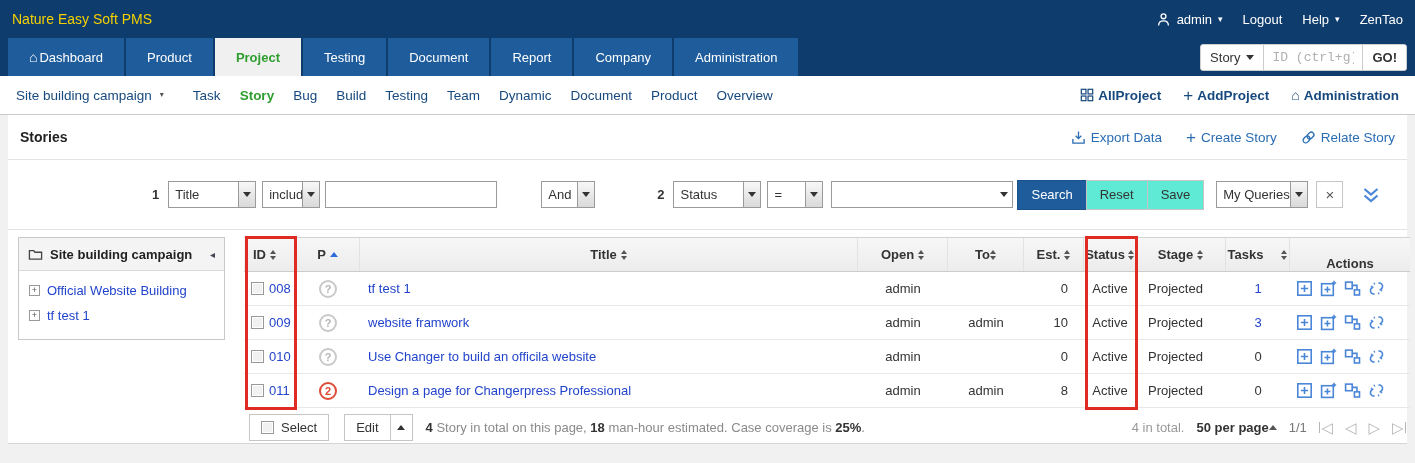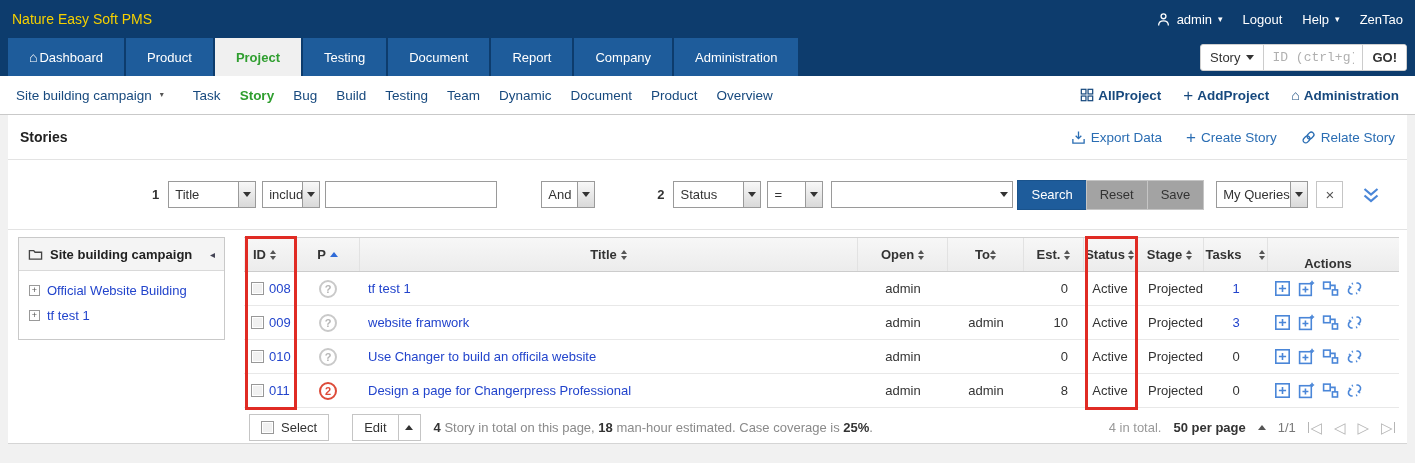--- a/index.html
+++ b/index.html
@@ -56,21 +56,21 @@
                padding-left:144px; padding-right:26px; flex:none; }
   .num{ font-weight:bold; color:#333; margin-right:9px; }
   .sel{ display:inline-flex; align-items:center; justify-content:space-between; border:1px solid #9a9a9a;
         background:#fff; height:27px; cursor:pointer; flex:none; }
   .sel-t{ padding:0 6px; color:#333; white-space:nowrap; overflow:hidden; }
   .sel-btn{ width:17px; height:100%; background:linear-gradient(#f8f8f8,#d9d9d9); border-left:1px solid #9a9a9a;
             display:flex; align-items:center; justify-content:center; flex:none; }
   .sel.plain .sel-btn{ background:none; border-left:none; }
   .txt-input{ border:1px solid #9a9a9a; height:27px; width:172px; padding:0 6px; font-family:inherit; font-size:13px; margin-left:5px; }
   .btn-group{ display:flex; margin-left:4px; }
-  .btn{ height:30px; padding:0 13px; border:1px solid #c5c5c5; background:#a3a3a3; color:#333;
+  .btn{ height:30px; padding:0 13px; border:1px solid #c5c5c5; background:#5eead4; color:#333;
         display:inline-flex; align-items:center; font-size:13px; cursor:pointer; font-family:inherit; }
   .btn + .btn{ margin-left:-1px; }
   .btn.primary{ background:#1e5c9b; border-color:#1a538c; color:#fff; }
   .x-btn{ width:27px; height:27px; border:1px solid #c5c5c5; background:#fff; color:#555; font-size:15px;
           display:flex; align-items:center; justify-content:center; margin-left:8px; cursor:pointer; }
   .chev2{ margin-left:auto; color:#4a86d8; cursor:pointer; display:flex; }
 
   
   .content-row{ flex:1; display:flex; padding:7px 8px 0 10px; }
   .sidebar{ width:207px; margin-right:19px; flex:none; }
@@ -93,21 +93,21 @@
   .c-id{ width:52px; display:flex; align-items:center; gap:5px; padding-left:7px; flex:none; }
   .th.c-id{ justify-content:flex-start; padding-left:9px; gap:4px; }
   .c-p{ width:64px; display:flex; align-items:center; justify-content:center; flex:none; }
   .c-title{ width:498px; flex:none; padding-left:8px; }
   .th.c-title{ justify-content:center; padding-left:0; display:flex; gap:4px; }
   .c-open{ width:90px; flex:none; text-align:center; }
   .c-to{ width:76px; flex:none; text-align:center; }
   .c-est{ width:60px; flex:none; text-align:right; padding-right:16px; }
   .th.c-est{ justify-content:center; padding-right:0; text-align:center; display:flex; gap:4px; }
   .c-status{ width:52px; flex:none; text-align:center; }
-  .c-stage{ width:68px; flex:none; padding-left:12px; }
+  .c-stage{ width:90px; flex:none; padding-left:12px; }
   .th.c-stage{ justify-content:center; padding-left:0; display:flex; gap:4px; }
   .c-tasks{ width:64px; flex:none; text-align:center; }
   .c-actions{ width:120px; flex:none; display:flex; align-items:center; gap:7px; padding-left:6px; }
   .th.c-actions{ justify-content:center; padding-left:0;align-items:flex-end; }
   .th-flex{ display:flex; align-items:center; justify-content:center; gap:4px; height:100%; }
   .sorter{ display:inline-flex; flex-direction:column; gap:2px; }
   .sorter i{ width:0; height:0; border-left:3.5px solid transparent; border-right:3.5px solid transparent; }
   .sorter .up{ border-bottom:4px solid #555; }
   .sorter .down{ border-top:4px solid #555; }
   .sort-asc{ width:0; height:0; border-left:4px solid transparent; border-right:4px solid transparent;
@@ -123,21 +123,21 @@
   
   .tfoot{ height:36px; display:flex; align-items:center; padding:2px 4px 0 5px; flex:none; }
   .fbtn{ height:27px; border:1px solid #c5c5c5; background:#fff; display:flex; align-items:center; gap:7px;
          padding:0 11px; color:#333; cursor:pointer; }
   .edit-group{ display:flex; margin-left:7px; }
   .edit-caret{ width:22px; border:1px solid #c5c5c5; border-left:none; display:flex; align-items:center;
                justify-content:center; background:#fff; cursor:pointer; }
   .summary{ color:#8a8a8a; margin-left:13px; }
   .summary b{ color:#333; }
   .pager{ margin-left:auto; display:flex; align-items:center; gap:12px; color:#999; }
-  .pp{ color:#333; font-weight:bold; display:flex; align-items:center; gap:12px; cursor:pointer; }
+  .pp{ color:#333; font-weight:bold; display:flex; align-items:center; gap:0; cursor:pointer; }
   .pp .tri-up{ border-bottom-color:#555; }
   .pnum{ color:#777; }
   .pg-btn{ color:#b5b5b5; font-size:15px; display:flex; align-items:center; cursor:pointer; line-height:1; }
   .pg-btn .bar{ width:1.5px; height:11px; background:#b5b5b5; display:inline-block; }
   .pg-btn.first .bar{ margin-right:1px; } .pg-btn.last .bar{ margin-left:1px; }
 
   
   .anno{ position:absolute; border:3px solid #e02b24; pointer-events:none; z-index:5; }
   #anno-id{ left:245px; top:236px; width:52px; height:174px; }
   #anno-status{ left:1085px; top:236px; width:53px; height:174px; }
@@ -593,21 +593,21 @@
                 </svg>
             </span>
           </div>
 
           <div class="tfoot">
             <span class="fbtn">
               <span class="cb"></span>
               <span>Select</span>
             </span>
             <span class="edit-group">
-              <span class="fbtn" style="margin-left:16px">Edit</span>
+              <span class="fbtn" style="margin-left:8px">Edit</span>
               <span class="edit-caret">
                   <i class="tri-up"></i>
                 </span>
             </span>
             <span class="summary"><b>4</b><span> Story in total on this page, </span><b>18</b><span> man-hour estimated. Case coverage is </span><b>25%</b><span>.</span></span>
             <span class="pager">
               <span>4 in total.</span>
               <span class="pp">
                 <span>50 per page</span>
                 <i class="tri-up"></i>

